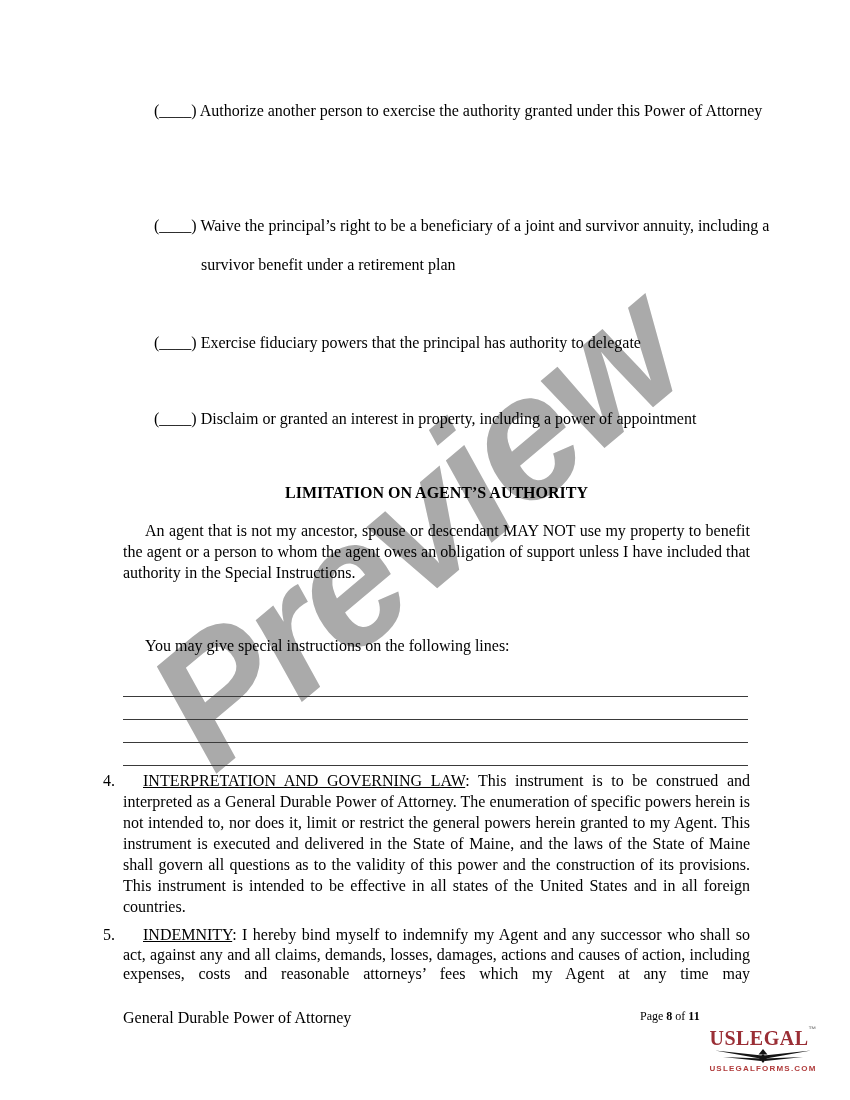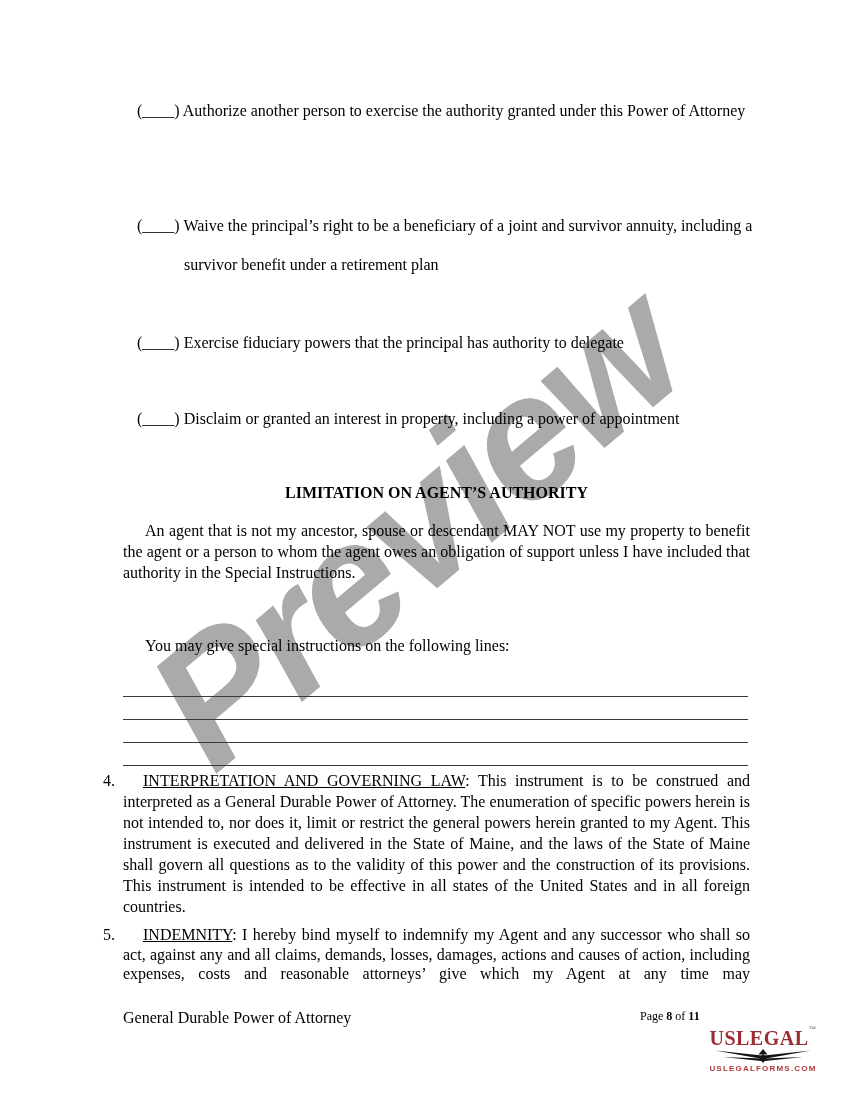--- a/index.html
+++ b/index.html
@@ -25,21 +25,21 @@
     white-space:nowrap;
     z-index:0;
     user-select:none;
   }
   
   .content{position:absolute;inset:0;z-index:1;}
   .abs{position:absolute;}
   .body-text{font-size:16px;line-height:21px;}
   
   .cb-item{
-    left:137px;width:600px;
+    left:154px;width:600px;
     font-size:16px;line-height:38.5px;
     padding-left:47px;text-indent:-47px;
   }
   .heading{
     left:123px;width:627px;
     text-align:center;font-weight:bold;font-size:16px;line-height:19.3px;
   }
   .para{
     left:123px;width:627px;
     text-align:justify;
@@ -122,21 +122,21 @@
     <div class="abs fill-line" style="top:696px;"></div>
     <div class="abs fill-line" style="top:719px;"></div>
     <div class="abs fill-line" style="top:742px;"></div>
     <div class="abs fill-line" style="top:765px;"></div>
 
     <div class="abs numbered body-text" style="top:770px;">
       <span class="num">4.</span><span class="title">INTERPRETATION AND GOVERNING LAW</span><span>:  This instrument is to be construed and interpreted as a General Durable Power of Attorney.  The enumeration of specific powers herein is not intended to, nor does it, limit or restrict the general powers herein granted to my Agent.  This instrument is executed and delivered in the State of Maine, and the laws of the State of Maine shall govern all questions as to the validity of this power and the construction of its provisions.  This instrument is intended to be effective in all states of the United States and in all foreign countries.</span>
     </div>
 
     <div class="abs numbered body-text justify-last" style="top:925px;line-height:19.6px;">
-      <span class="num">5.</span><span class="title">INDEMNITY</span><span>:  I hereby bind myself to indemnify my Agent and any successor who shall so act, against any and all claims, demands, losses, damages, actions and causes of action, including expenses, costs and reasonable attorneys’ give which my Agent at any time may</span>
+      <span class="num">5.</span><span class="title">INDEMNITY</span><span>:  I hereby bind myself to indemnify my Agent and any successor who shall so act, against any and all claims, demands, losses, damages, actions and causes of action, including expenses, costs and reasonable attorneys’ fees which my Agent at any time may</span>
     </div>
 
     <div class="abs footer-left">General Durable Power of Attorney</div>
 
     <div class="abs footer-page">
       <span>Page</span>
       <b>8</b>
       <span>of</span>
       <b>11</b>
     </div>

